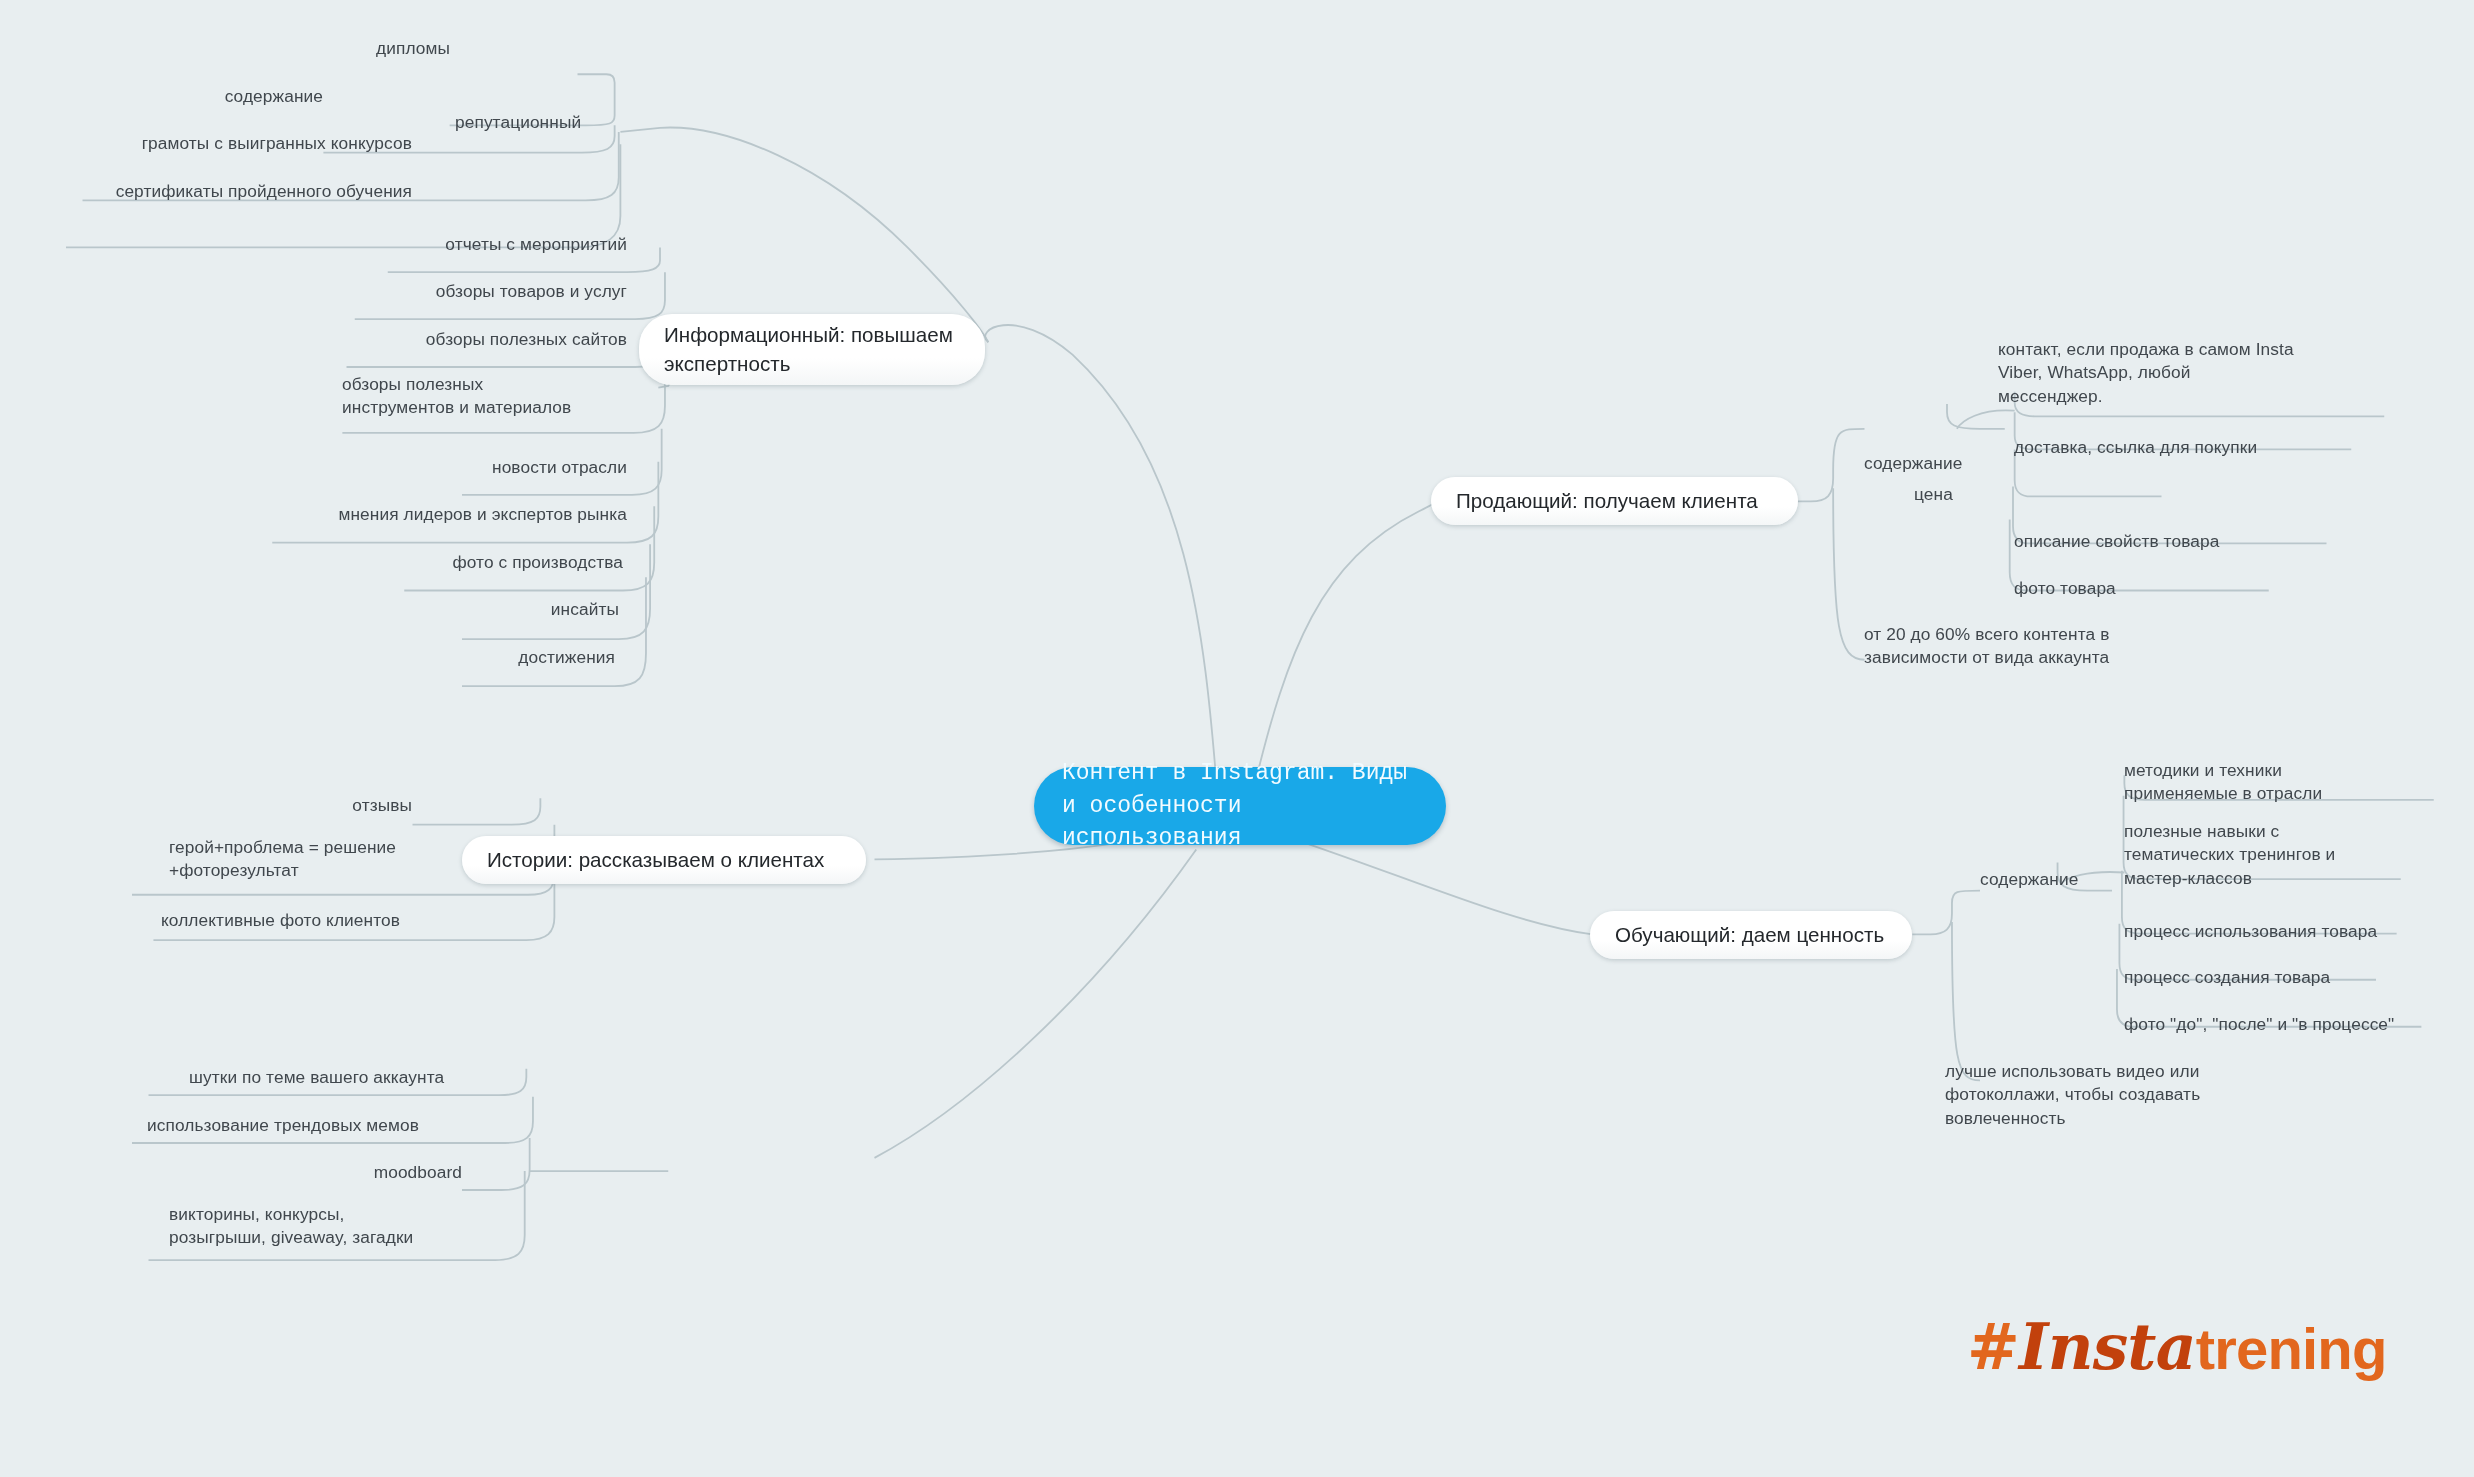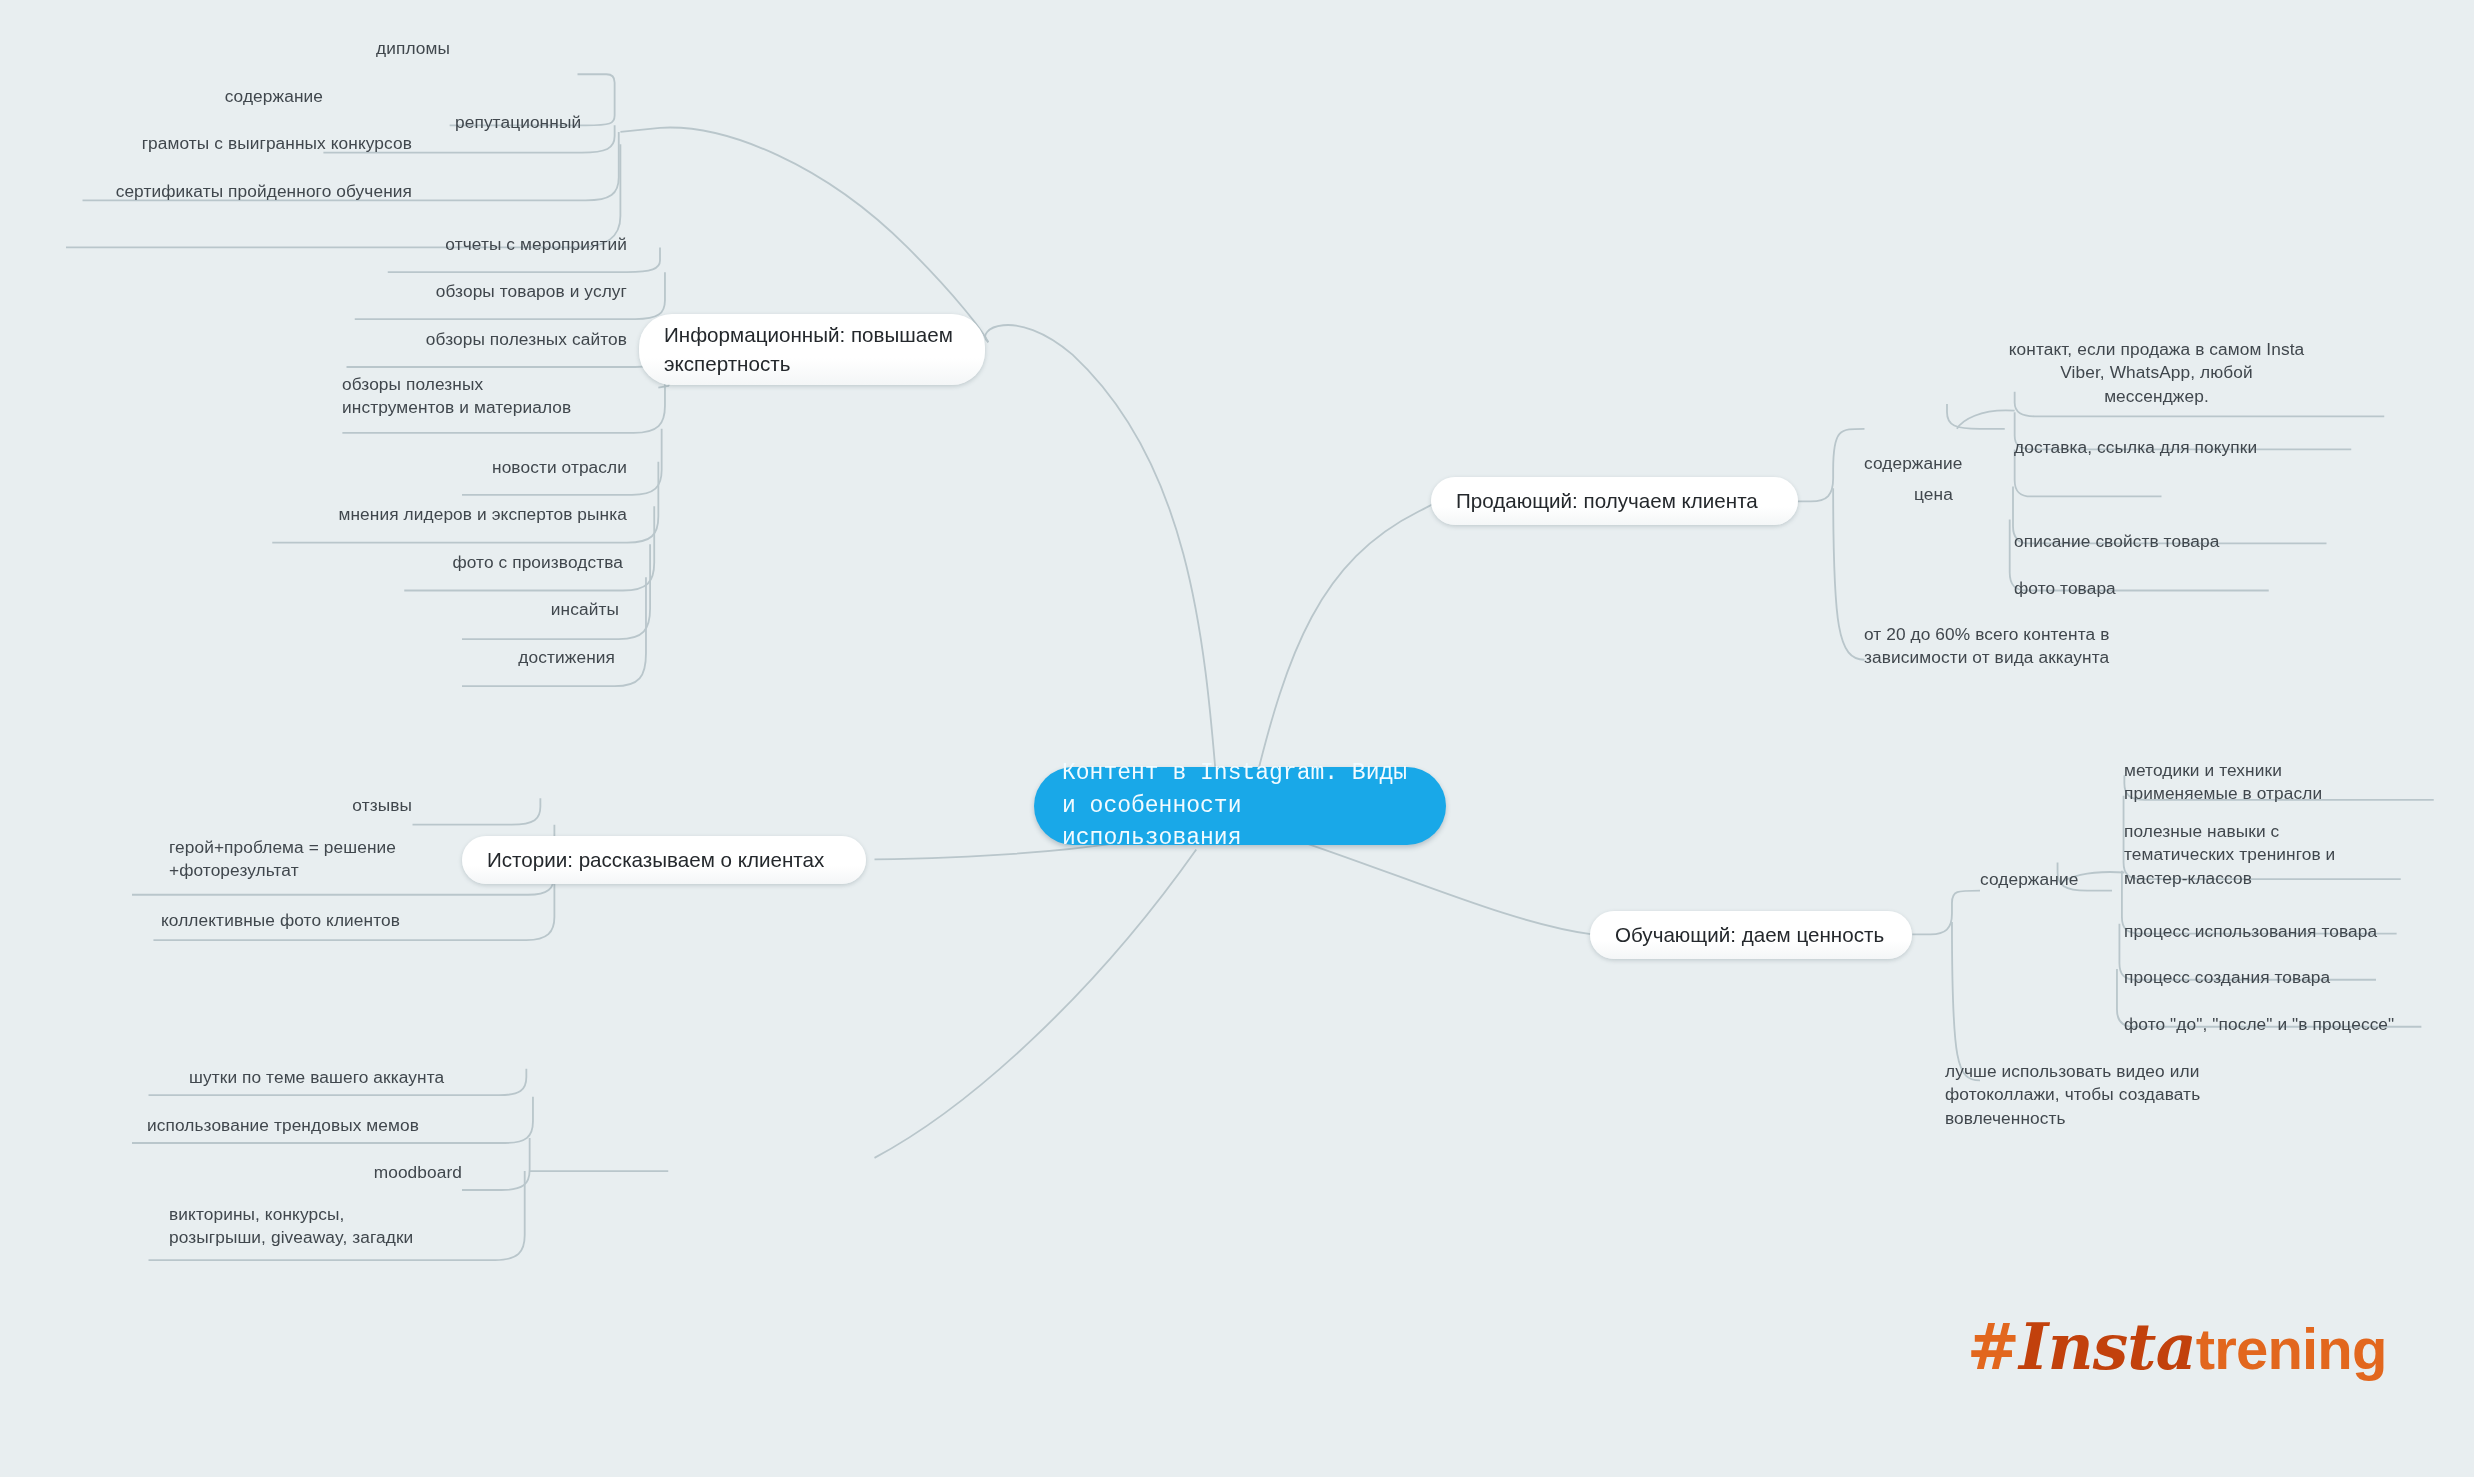--- a/index.html
+++ b/index.html
@@ -153,21 +153,21 @@
   <div class="leaf r" style="left:256px;top:503px;width:371px;">мнения лидеров и экспертов рынка</div>
   <div class="leaf r" style="left:293px;top:551px;width:330px;">фото с производства</div>
   <div class="leaf r" style="left:289px;top:598px;width:330px;">инсайты</div>
   <div class="leaf r" style="left:285px;top:646px;width:330px;">достижения</div>
   <div class="pill two" style="left:639px;top:296px;width:346px;height:71px;margin-top:18px;">Информационный: повышаем экспертность</div>
 
   <div class="central" style="left:1034px;top:767px;width:412px;height:78px;font-family:Liberation Mono, monospace;">Контент в Instagram. Виды и особенности использования</div>
 
   <div class="pill" style="left:1431px;top:477px;width:367px;height:48px;">Продающий:  получаем клиента</div>
   <div class="leaf l" style="left:1864px;top:452px;width:247px;">содержание</div>
-  <div class="leaf l" style="left:1942px;top:338px;width:429px;text-align:center;">контакт, если продажа в самом Insta
+  <div class="leaf l" style="left:1998px;top:338px;width:429px;">контакт, если продажа в самом Insta
 Viber, WhatsApp, любой
 мессенджер.</div>
   <div class="leaf l" style="left:2014px;top:436px;width:429px;">доставка, ссылка для покупки</div>
   <div class="leaf l" style="left:1898px;top:483px;width:429px;padding-left:16px;">цена</div>
   <div class="leaf l" style="left:2014px;top:530px;width:429px;">описание свойств товара</div>
   <div class="leaf l" style="left:2014px;top:577px;width:429px;">фото товара</div>
   <div class="leaf l" style="left:1864px;top:623px;width:429px;">от 20 до 60% всего контента в
 зависимости от вида аккаунта</div>
 
   <div class="pill" style="left:1590px;top:911px;width:322px;height:48px;">Обучающий: даем ценность</div>

